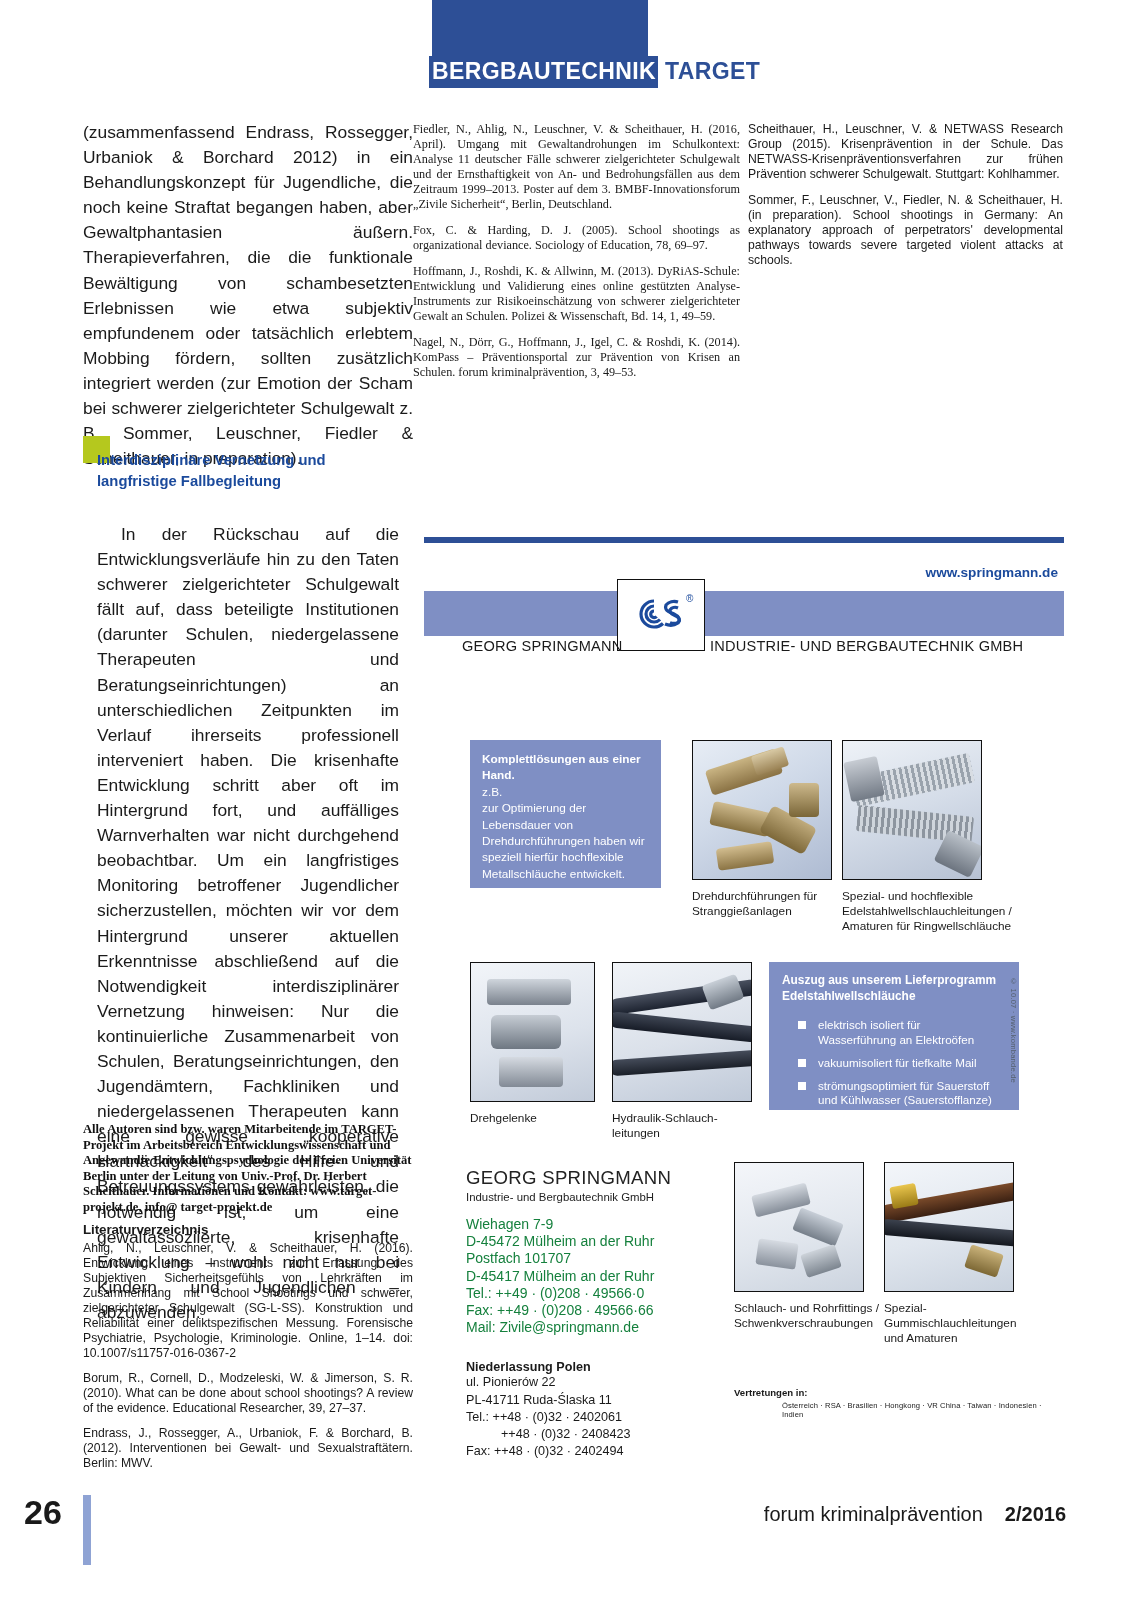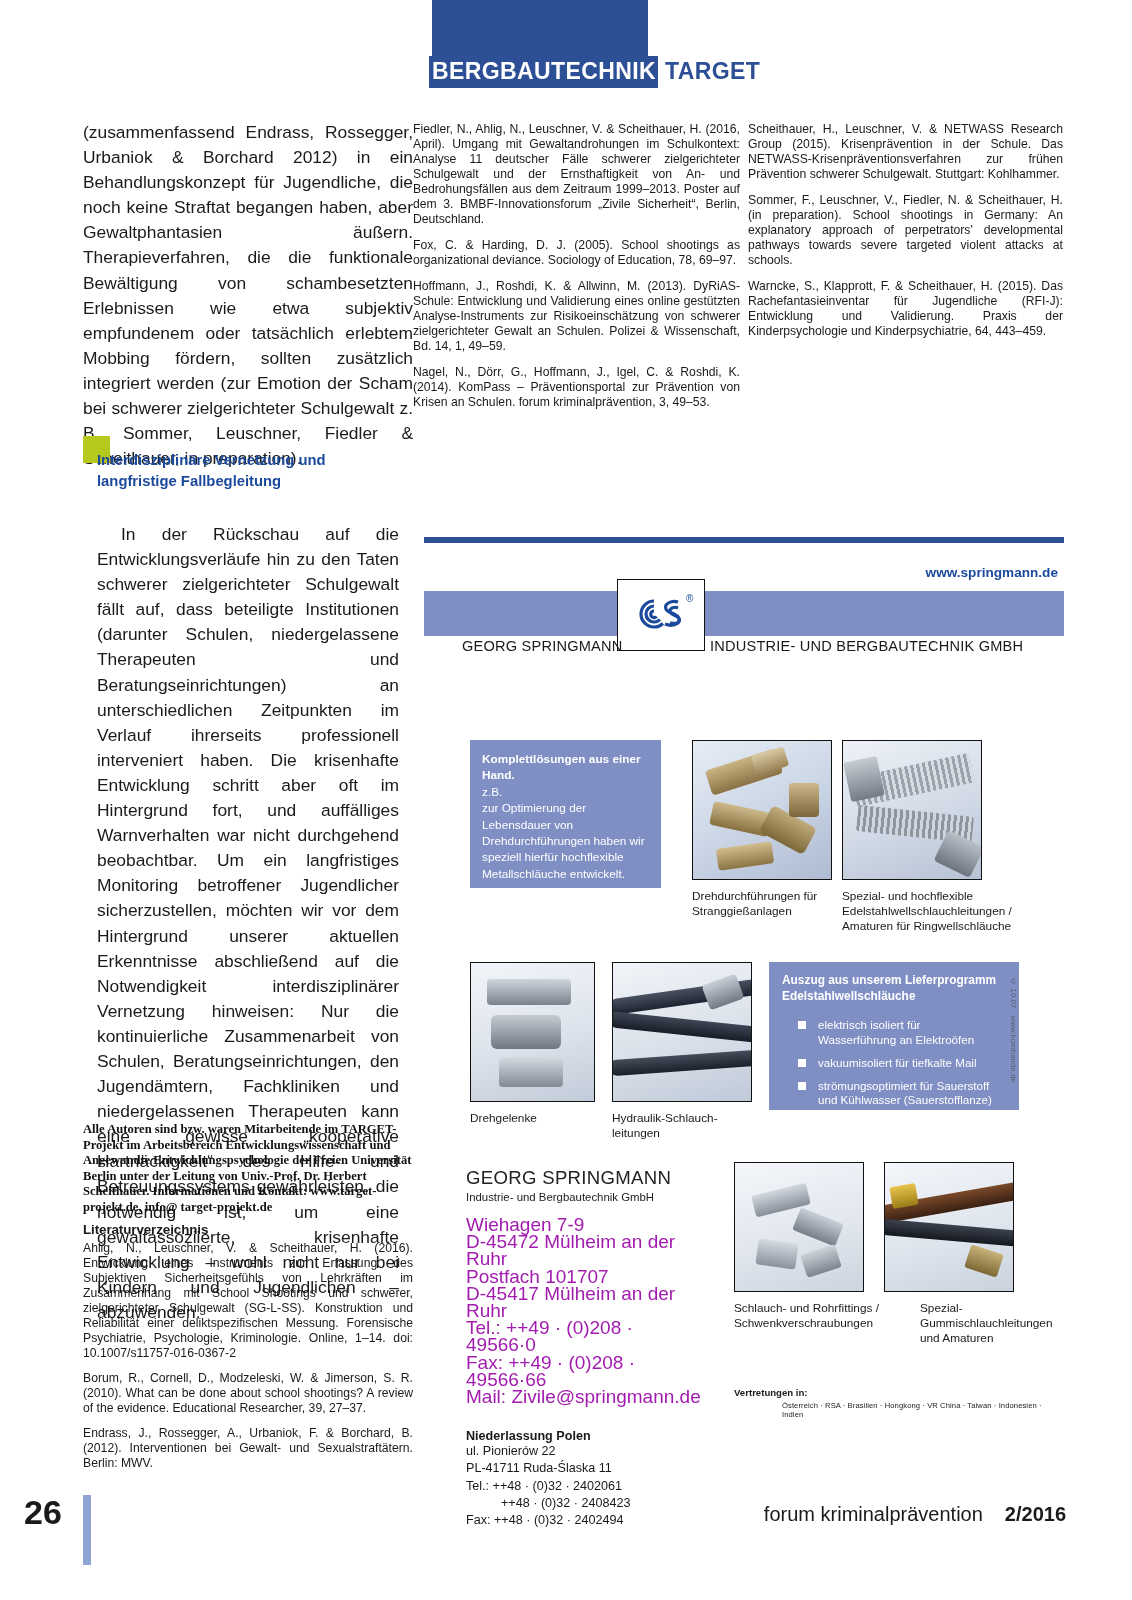--- a/index.html
+++ b/index.html
@@ -23,21 +23,21 @@
     position:absolute; left:429px; top:58px;
     font-size:23px; font-weight:bold; letter-spacing:0.4px;
     white-space:nowrap;
   }
   .header-title .w { color:#ffffff; background:#2d4f96; padding:2px 2px 4px 3px;}
   .header-title .b { color:#2d4f96; }
 
   
   .col { position:absolute; }
   .col1 { left:83px;  top:120px; width:330px; }
-  .col2 { left:413px; top:122px; width:327px; }
+  .col2 { left:413px; top:122px; width:327px;font-family:Liberation Serif, serif; }
   .col3 { left:748px; top:122px; width:315px; }
 
   .body-main p {
     margin:0 0 0 0;
     font-size:17.4px;
     line-height:25.1px;
     text-align:justify;
     text-justify:inter-word;
     hyphens:none;
   }
@@ -149,21 +149,21 @@
   .credit {
     position:absolute; left:585px; top:440px;
     writing-mode:vertical-rl; text-orientation:mixed;
     font-size:7.6px; color:#55606f; letter-spacing:0.2px;
     white-space:nowrap;
   }
 
   .addr { position:absolute; left:42px; top:630px; width:240px; }
   .addr .co { font-size:18.6px; letter-spacing:0.3px; color:#222; }
   .addr .sub { font-size:11.4px; color:#222; margin-top:2px; }
-  .addr .lines { margin-top:13px; font-size:19px; line-height:17.2px; color:#a21caf; }
+  .addr .lines { margin-top:13px; font-size:14px; line-height:17.2px; color:#15803d; }
   .addr .pol-h { margin-top:24px; font-size:12.6px; font-weight:bold; }
   .addr .pol { font-size:12.6px; line-height:17.2px; }
 
   .vertr { position:absolute; left:310px; top:850px; width:320px; }
   .vertr .vh { font-size:9.6px; font-weight:bold; }
   .vertr .vl { font-size:7.6px; margin-top:3px; color:#222; letter-spacing:0.1px;margin-left:48px; }
 
   
   .footer-bar { position:absolute; left:83px; top:1495px; width:8px; height:70px; background:#8fa3d4; }
   .pageno { position:absolute; left:24px; top:1493px; font-size:34px; font-weight:bold; color:#1a1a1a; }
@@ -190,21 +190,20 @@
 <div class="col col2 refs">
   <p>Fiedler, N., Ahlig, N., Leuschner, V. &amp; Scheithauer, H. (2016, April). Umgang mit Gewaltandrohungen im Schulkontext: Analyse 11 deutscher Fälle schwerer zielgerichteter Schulgewalt und der Ernsthaftigkeit von An- und Bedrohungsfällen aus dem Zeitraum 1999–2013. Poster auf dem 3. BMBF-Innovationsforum „Zivile Sicherheit“, Berlin, Deutschland.</p>
   <p>Fox, C. &amp; Harding, D. J. (2005). School shootings as organizational deviance. Sociology of Education, 78, 69–97.</p>
   <p>Hoffmann, J., Roshdi, K. &amp; Allwinn, M. (2013). DyRiAS-Schule: Entwicklung und Validierung eines online gestützten Analyse-Instruments zur Risikoeinschätzung von schwerer zielgerichteter Gewalt an Schulen. Polizei &amp; Wissenschaft, Bd. 14, 1, 49–59.</p>
   <p>Nagel, N., Dörr, G., Hoffmann, J., Igel, C. &amp; Roshdi, K. (2014). KomPass – Präventionsportal zur Prävention von Krisen an Schulen. forum kriminalprävention, 3, 49–53.</p>
 </div>
 
 <div class="col col3 refs">
   <p>Scheithauer, H., Leuschner, V. &amp; NETWASS Research Group (2015). Krisenprävention in der Schule. Das NETWASS-Krisenpräventionsverfahren zur frühen Prävention schwerer Schulgewalt. Stuttgart: Kohlhammer.</p>
   <p>Sommer, F., Leuschner, V., Fiedler, N. &amp; Scheithauer, H. (in preparation). School shootings in Germany: An explanatory approach of perpetrators' developmental pathways towards severe targeted violent attacks at schools.</p>
-  <p>Warncke, S., Klapprott, F. &amp; Scheithauer, H. (2015). Das Rachefantasieinventar für Jugendliche (RFI-J): Entwicklung und Validierung. Praxis der Kinderpsychologie und Kinderpsychiatrie, 64, 443–459.</p>
 </div>
 
 <div class="sec-head">
   <div class="sec-swatch"></div>
   <div class="sec-title">Interdisziplinäre Vernetzung und langfristige Fallbegleitung</div>
 </div>
 
 <div class="body2">
   <p><span class="indent"></span><span>In der Rückschau auf die Entwicklungsverläufe hin zu den Taten schwerer zielgerichteter Schulgewalt fällt auf, dass beteiligte Institutionen (darunter Schulen, niedergelassene Therapeuten und Beratungseinrichtungen) an unterschiedlichen Zeitpunkten im Verlauf ihrerseits professionell interveniert haben. Die krisenhafte Entwicklung schritt aber oft im Hintergrund fort, und auffälliges Warnverhalten war nicht durchgehend beobachtbar. Um ein langfristiges Monitoring betroffener Jugendlicher sicherzustellen, möchten wir vor dem Hintergrund unserer aktuellen Erkenntnisse abschließend auf die Notwendigkeit interdisziplinärer Vernetzung hinweisen: Nur die kontinuierliche Zusammenarbeit von Schulen, Beratungseinrichtungen, den Jugendämtern, Fachkliniken und niedergelassenen Therapeuten kann eine gewisse „kooperative Hartnäckigkeit“ des Hilfe- und Betreuungssystems gewährleisten, die notwendig ist, um eine gewaltassoziierte, krisenhafte Entwicklung – wohl nicht nur bei Kindern und Jugendlichen – abzuwenden.</span></p>
 </div>
@@ -333,21 +332,21 @@
   <div class="cap" style="left:310px; top:764px; width:150px;">Schlauch- und Rohrfittings / Schwenkverschraubungen</div>
 
   <div class="photo" style="left:460px; top:625px; width:130px; height:130px;">
     <div class="ph-inner" style="background:linear-gradient(165deg,#f3f6fa 0%,#e0e6ee 55%,#c9d2de 100%);">
       <div style="position:absolute;left:-6px;top:30px;width:150px;height:18px;border-radius:9px;background:linear-gradient(180deg,#7a4a2a,#3a2012);transform:rotate(-10deg);"></div>
       <div style="position:absolute;left:-6px;top:62px;width:150px;height:16px;border-radius:8px;background:linear-gradient(180deg,#3c424e,#14181f);transform:rotate(5deg);"></div>
       <div style="position:absolute;left:6px;top:22px;width:26px;height:22px;border-radius:3px;background:linear-gradient(180deg,#e9c54d,#9a7b16);transform:rotate(-10deg);"></div>
       <div style="position:absolute;left:82px;top:86px;width:34px;height:24px;border-radius:3px;background:linear-gradient(180deg,#c9b27a,#7d6835);transform:rotate(18deg);"></div>
     </div>
   </div>
-  <div class="cap" style="left:460px; top:764px; width:150px;margin-left:36px;">Spezial-Gummischlauchleitungen und Amaturen</div>
+  <div class="cap" style="left:460px; top:764px; width:150px;">Spezial-Gummischlauchleitungen und Amaturen</div>
 
   <div class="vertr">
     <div class="vh">Vertretungen in:</div>
     <div class="vl">Österreich · RSA · Brasilien · Hongkong · VR China · Taiwan · Indonesien · Indien</div>
   </div>
 </div>
 
 <div class="pageno">26</div>
 <div class="footer-bar"></div>
 <div class="footer-right">

